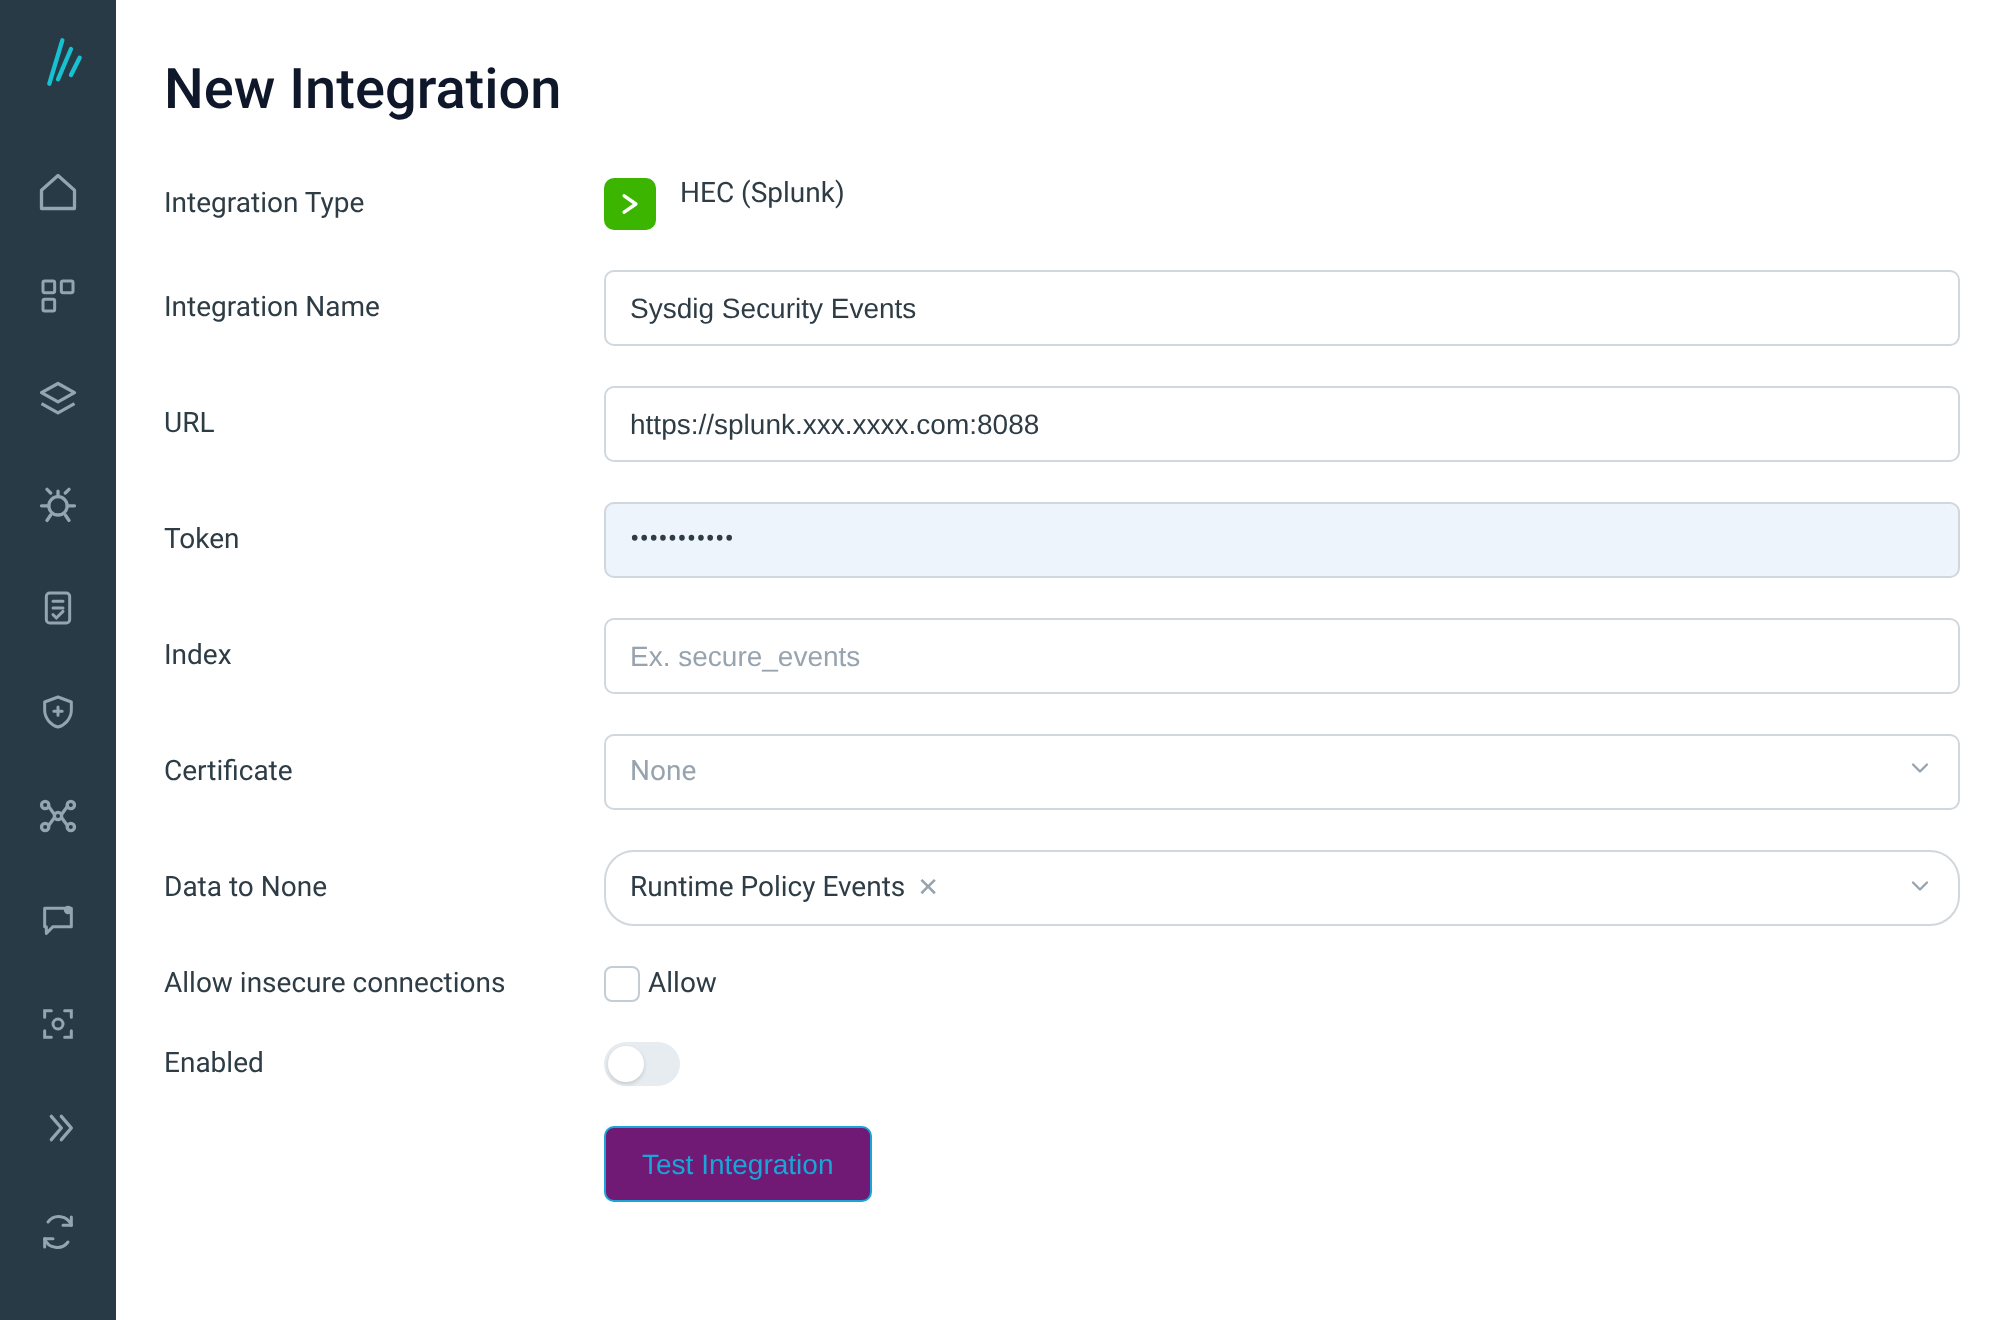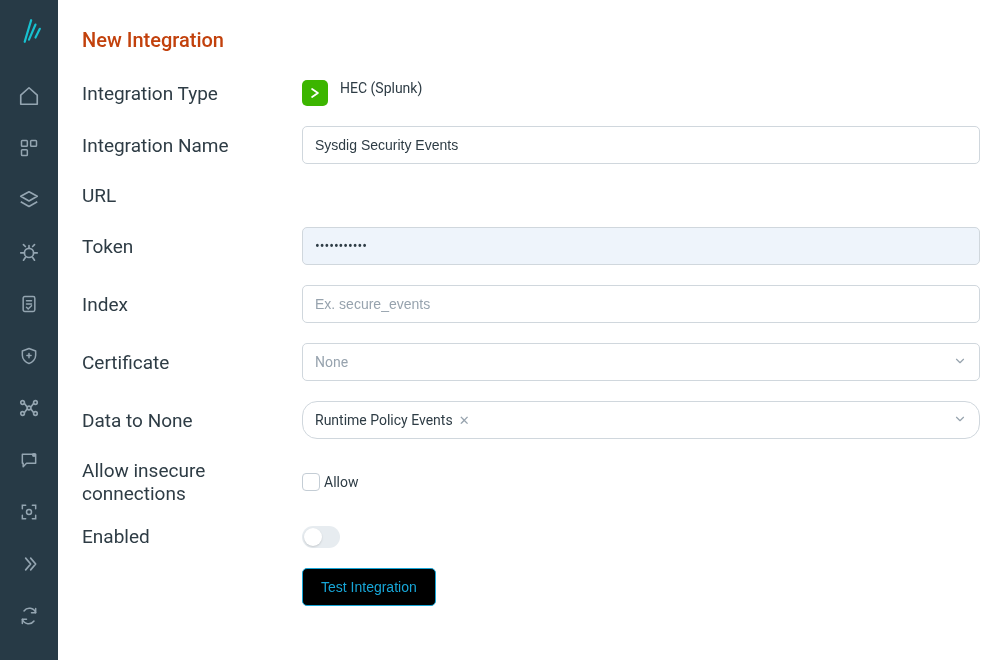--- a/index.html
+++ b/index.html
@@ -35,33 +35,33 @@
       cursor: pointer;
     }
     .sidebar .nav-icon svg { display: block; }
 
     .main {
       flex: 1;
       padding: 28px 20px 20px 24px;
       overflow-y: auto;
     }
     .page-title {
-      font-size: 20px;
+      font-size: 28px;
       font-weight: 500;
-      color: #c2410c;
+      color: #0f172a;
       margin-bottom: 28px;
     }
     .form-row {
       display: flex;
       align-items: center;
       margin-bottom: 20px;
     }
     .form-label {
       width: 220px;
-      font-size: 19px;
+      font-size: 14px;
       color: #2e3c45;
       flex-shrink: 0;
     }
     .form-control-area {
       flex: 1;
       display: flex;
     }
     .type-badge {
       width: 26px;
       height: 26px;
@@ -160,21 +160,21 @@
       border-radius: 50%;
       position: absolute;
       top: 2px;
       left: 2px;
       box-shadow: 0 1px 2px rgba(0,0,0,0.15);
     }
     .test-btn {
       height: 38px;
       padding: 0 18px;
       border: 1.5px solid #17A6D7;
-      background: #000000;
+      background: #701a75;
       color: #17A6D7;
       font-size: 14px;
       font-weight: 500;
       border-radius: 5px;
       cursor: pointer;
     }
   </style>
 </head>
 <body>
 
@@ -272,20 +272,23 @@
 
   <div class="form-row">
     <div class="form-label">Integration Name</div>
     <div class="form-control-area">
       <input class="text-input" type="text" value="Sysdig Security Events" style="">
     </div>
   </div>
 
   <div class="form-row">
     <div class="form-label">URL</div>
+    <div class="form-control-area">
+      <input class="text-input" type="text" value="https://splunk.xxx.xxxx.com:8088" style="">
+    </div>
   </div>
 
   <div class="form-row">
     <div class="form-label">Token</div>
     <div class="form-control-area">
       <input class="text-input token-input" type="text" value="•••••••••••" style="">
     </div>
   </div>
 
   <div class="form-row">

